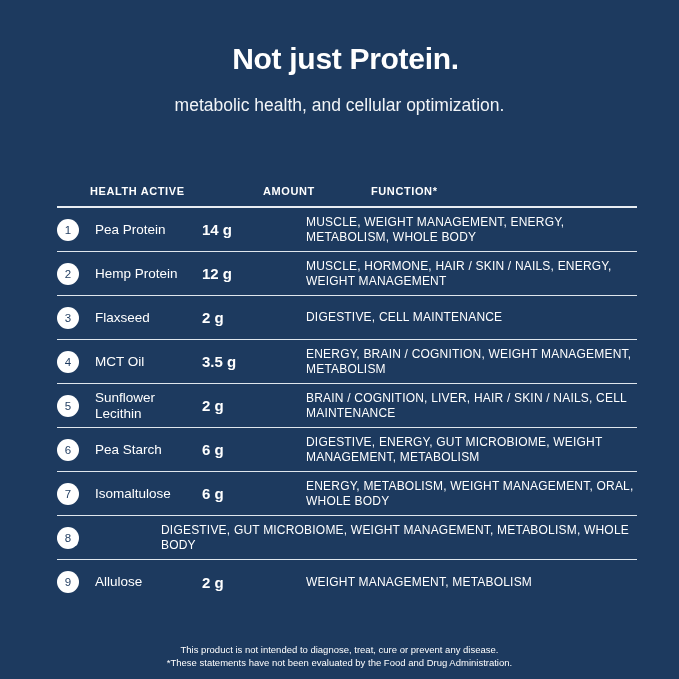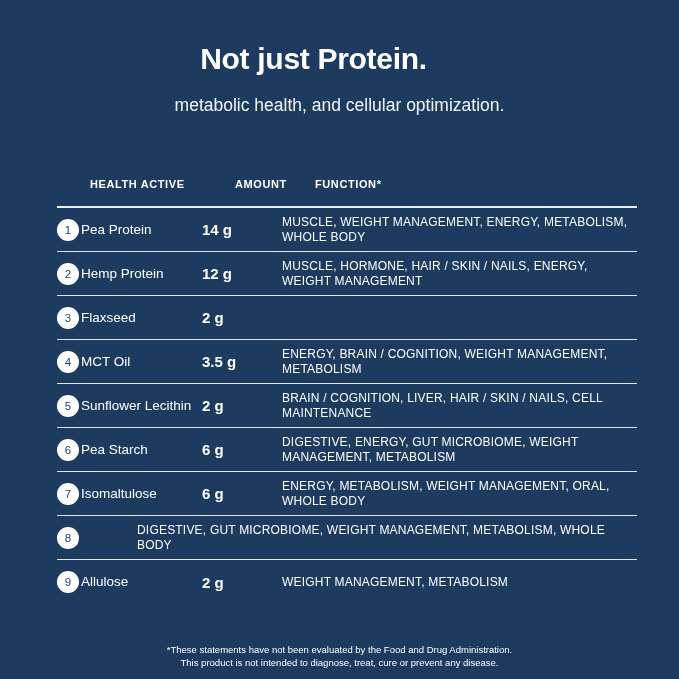--- a/index.html
+++ b/index.html
@@ -27,20 +27,21 @@
   .title {
     position: absolute;
     top: 42px;
     left: 0;
     width: 627px;
     text-align: center;
     font-size: 30px;
     font-weight: bold;
     letter-spacing: -0.3px;
     color: #ffffff;
+    padding-left: 32px;
   }
 
   .subtitle {
     position: absolute;
     top: 93px;
     left: 50px;
     width: 579px;
     text-align: center;
     font-size: 17.5px;
     line-height: 25px;
@@ -51,24 +52,25 @@
   
   .table {
     position: absolute;
     left: 57px;
     top: 178px;
     width: 580px;
   }
 
   .thead {
     display: flex;
-    align-items: flex-start;
+    align-items: center;
     height: 26px;
     padding-left: 33px;
     box-sizing: border-box;
+    gap: 28px;
   }
 
   .th {
     font-size: 11px;
     font-weight: bold;
     letter-spacing: 0.6px;
     color: #ffffff;
     text-transform: uppercase;
   }
 
@@ -102,40 +104,41 @@
     border-radius: 50%;
     background: #ffffff;
     color: #1d3a5f;
     font-size: 11.5px;
     line-height: 22px;
     text-align: center;
     font-weight: normal;
   }
 
   .cell-name {
-    padding-left: 24px;
+    padding-left: 38px;
     box-sizing: border-box;
     font-size: 13.5px;
     line-height: 16px;
     font-weight: normal;
     color: #ffffff;
   }
 
   .cell-amount {
     font-size: 15px;
     font-weight: bold;
     color: #ffffff;
   }
 
   .cell-func {
     font-size: 12px;
     line-height: 15px;
     letter-spacing: 0.2px;
     text-transform: uppercase;
     color: #ffffff;
+    margin-left: 24px;
   }
 
   
   .footnote {
     position: absolute;
     left: 60px;
     top: 643px;
     width: 559px;
     text-align: center;
     font-size: 9.5px;
@@ -173,20 +176,21 @@
         <div class="row">
           <div class="badge">2</div>
           <div class="cell-name col-name">Hemp Protein</div>
           <div class="cell-amount col-amount">12 g</div>
           <div class="cell-func col-func">MUSCLE, HORMONE, HAIR / SKIN / NAILS, ENERGY, WEIGHT MANAGEMENT</div>
         </div>
         <div class="row">
           <div class="badge">3</div>
           <div class="cell-name col-name">Flaxseed</div>
           <div class="cell-amount col-amount">2 g</div>
+          <div class="cell-func col-func">DIGESTIVE, CELL MAINTENANCE</div>
         </div>
         <div class="row">
           <div class="badge">4</div>
           <div class="cell-name col-name">MCT Oil</div>
           <div class="cell-amount col-amount">3.5 g</div>
           <div class="cell-func col-func">ENERGY, BRAIN / COGNITION, WEIGHT MANAGEMENT, METABOLISM</div>
         </div>
         <div class="row">
           <div class="badge">5</div>
           <div class="cell-name col-name">Sunflower Lecithin</div>
@@ -214,17 +218,17 @@
           <div class="badge">9</div>
           <div class="cell-name col-name">Allulose</div>
           <div class="cell-amount col-amount">2 g</div>
           <div class="cell-func col-func">WEIGHT MANAGEMENT, METABOLISM</div>
         </div>
       </div>
 
   </div>
 
   <div class="footnote">
+    <div>This product is not intended to diagnose, treat, cure or prevent any disease.</div>
     <div>*These statements have not been evaluated by the Food and Drug Administration.</div>
-    <div>This product is not intended to diagnose, treat, cure or prevent any disease.</div>
   </div>
 
 </div>
 
 </body></html>

